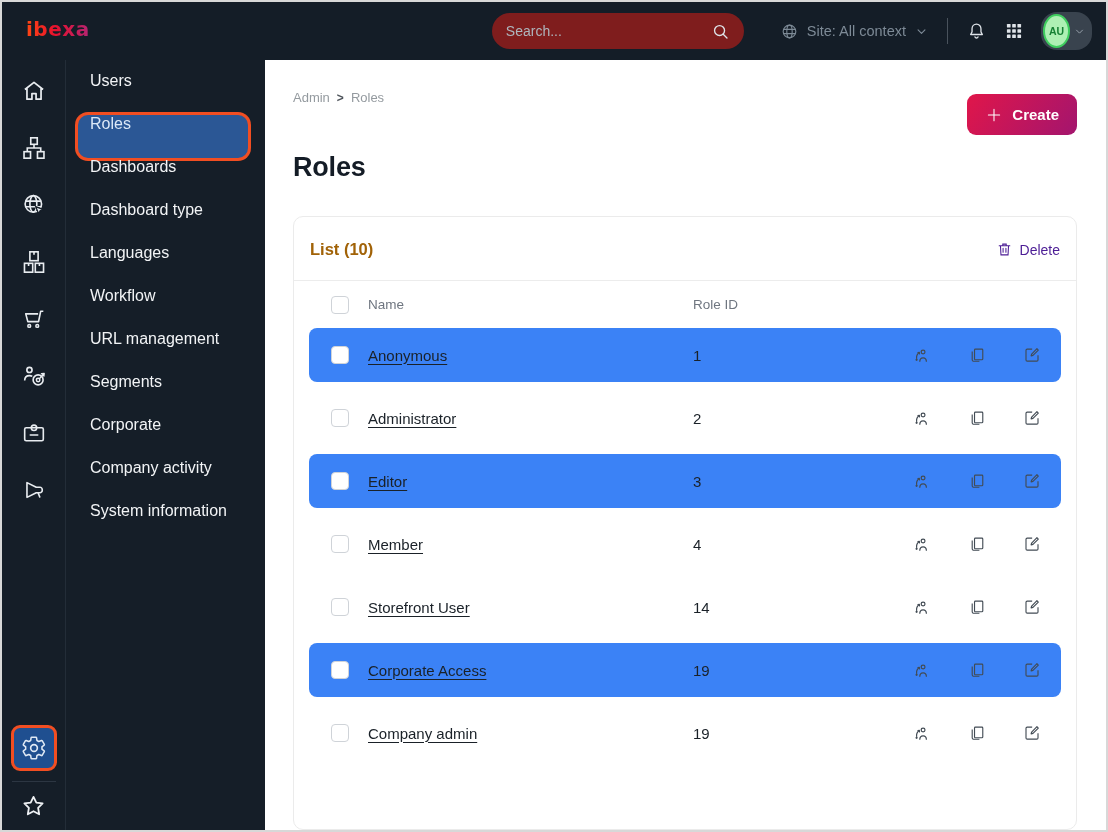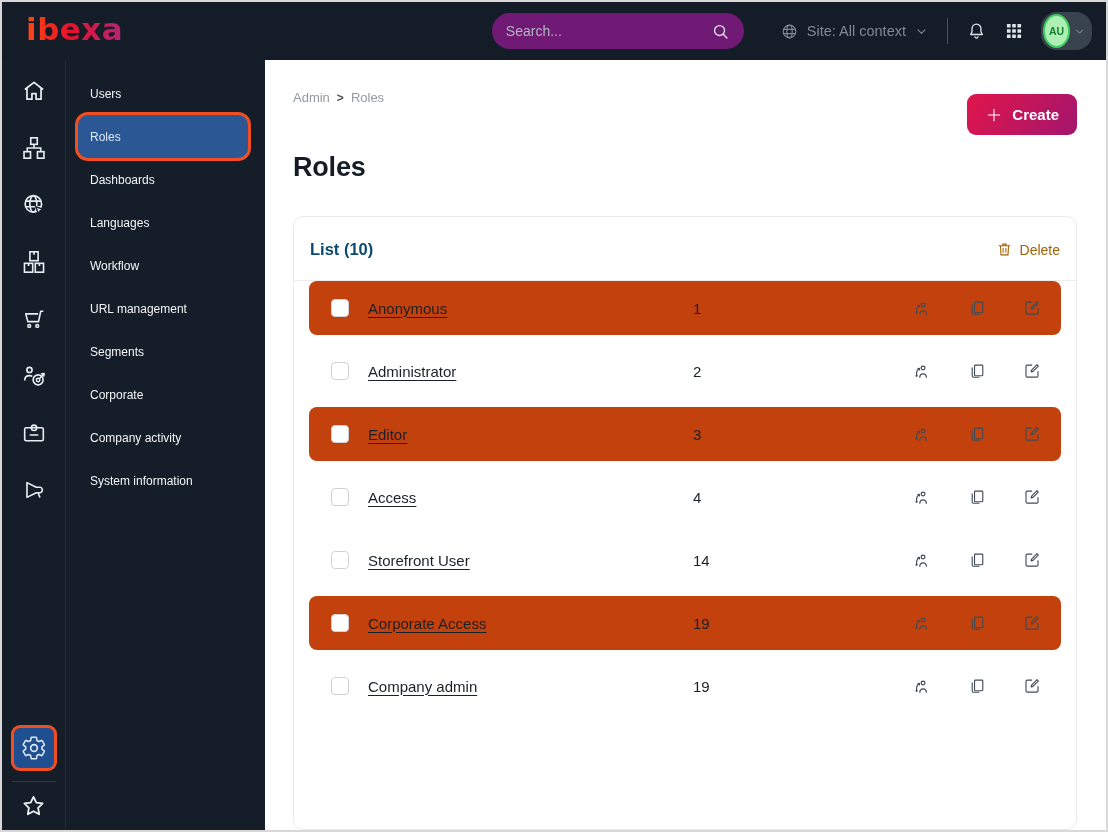--- a/index.html
+++ b/index.html
@@ -10,27 +10,27 @@
     border:2px solid #d8d8d8; overflow:hidden;
     display:flex; flex-direction:column; position:relative;
   }
   
   .topbar {
     height:58px; background:#141d27; flex:0 0 58px;
     display:flex; align-items:center; padding:0 14px 0 24px;
   }
   .logo {
     font-family:"DejaVu Sans", sans-serif;
-    font-size:31px; font-weight:700; letter-spacing:.5px; line-height:1;
+    font-size:20px; font-weight:700; letter-spacing:.5px; line-height:1;
     background:linear-gradient(90deg,#ff4713 0%,#e8112d 45%,#b42573 100%);
     -webkit-background-clip:text; background-clip:text; color:transparent;
     cursor:pointer; padding-bottom:4px;
   }
   .search-box {
-    margin-left:auto; width:252px; height:36px; background:#701a75;
+    margin-left:auto; width:252px; height:36px; background:#7f1d1d;
     border-radius:18px; display:flex; padding:0 14px;
   }
   .search-box input {
     flex:1; background:transparent; border:none; outline:none;
     color:#dfe4e9; font-size:14px; font-family:inherit;
   }
   .search-box input::placeholder { color:#aeb6bd; }
   .tb-icon { color:#dfe4e9; display:flex; align-items:center; cursor:pointer; }
   .site-group { display:flex; align-items:center; gap:8px; margin-left:36px; color:#7d8a96; cursor:pointer; }
   .site-group .site-label { font-size:14.5px; }
@@ -58,22 +58,22 @@
     width:46px; height:46px; background:#1f4f90; border-radius:9px;
     border:3px solid #f14e22;
     display:flex; align-items:center; justify-content:center; color:#dfe9f5; cursor:pointer;
   }
   .rail-sep { width:44px; height:1px; background:#2c3642; margin:10px 0 9px; }
   .star-item { color:#eef1f4; cursor:pointer; padding:2px; }
   .menu {
     width:199px; flex:0 0 199px; background:#151e28; padding-top:12px;
   }
   .menu-item {
-    height:43px; display:flex; align-items:center; padding-left:24px;
-    color:#f2f4f6; font-size:12px; cursor:pointer; white-space:nowrap;
+    height:43px; display:flex; align-items:flex-start; padding-left:24px;
+    color:#f2f4f6; font-size:16px; cursor:pointer; white-space:nowrap;
   }
   .menu-item.active {
     background:#2b5795; border-radius:10px; margin:0 17px 0 12px; padding-left:12px;
     color:#dce8f7; box-shadow:0 0 0 3px #f14e22;
   }
   
   .main { flex:1; background:#fff; padding:24px 29px 0 28px; display:flex; flex-direction:column; min-width:0;border-radius:17px; }
   .main-header { display:flex; justify-content:space-between; align-items:flex-start; }
   .breadcrumb { font-size:13px; color:#949a9f; margin-top:6px; display:flex; gap:7px; align-items:center; }
   .breadcrumb .crumb-link { cursor:pointer; }
@@ -83,32 +83,32 @@
     background:linear-gradient(125deg,#e0164a 0%,#a3156e 100%);
     color:#fff; font-size:15px; font-weight:600; font-family:inherit;
     height:41px; padding:0 18px; border-radius:9px;margin-top:10px;
   }
   .page-title { font-size:27px; font-weight:800; color:#141c26; margin-top:17px; letter-spacing:-.2px; }
   .card {
     margin-top:33px; border:1px solid #ebebeb; border-radius:10px;
     background:#fff; flex:1; overflow:hidden;
   }
   .card-head { display:flex; justify-content:space-between; align-items:center; padding:23px 16px 21px; border-bottom:1px solid #ececec; }
-  .card-title { font-size:16.5px; font-weight:700; color:#0c4a6e; }
+  .card-title { font-size:16.5px; font-weight:700; color:#a16207; }
   .delete-btn {
     display:flex; align-items:center; gap:7px; background:none; border:none;
-    color:#a16207; font-size:14px; font-family:inherit; cursor:pointer;
+    color:#4c1d95; font-size:14px; font-family:inherit; cursor:pointer;
   }
   .row-grid {
     display:grid; grid-template-columns:18px 306px 200px 1fr; column-gap:19px;
     align-items:center; margin:0 15px; padding:0 22px;
   }
   .table-head { height:47px; color:#6f7680; font-size:13.5px; }
   .t-row { height:54px; margin-bottom:9px; border-radius:8px; }
-  .t-row.alt { background:#c2410c; }
+  .t-row.alt { background:#3b82f6; }
   .role-link { color:#1a2128; font-size:15px; text-decoration:underline; text-underline-offset:3px; cursor:pointer; }
   .role-id { color:#1a2128; font-size:15px; }
   .row-actions { display:flex; justify-content:space-between; align-items:center; width:129px; justify-self:end; margin-right:14px; }
   .action-icon { color:#424b54; cursor:pointer; display:flex; }
   input[type="checkbox"] {
     appearance:none; -webkit-appearance:none; width:18px; height:18px;
     border:1px solid #cfd3d8; border-radius:4px; background:#fff; cursor:pointer; margin:0;
   }
   svg { display:block; }
 </style>
@@ -333,20 +333,23 @@
       <div class="menu-item">
           <span>Users</span>
         </div>
       <div class="menu-item active">
           <span>Roles</span>
         </div>
       <div class="menu-item">
           <span>Dashboards</span>
         </div>
       <div class="menu-item">
+          <span>Dashboard type</span>
+        </div>
+      <div class="menu-item">
           <span>Languages</span>
         </div>
       <div class="menu-item">
           <span>Workflow</span>
         </div>
       <div class="menu-item">
           <span>URL management</span>
         </div>
       <div class="menu-item">
           <span>Segments</span>
@@ -387,20 +390,26 @@
           <button class="delete-btn">
             <span style="display:flex">
               <svg width="17" height="17">
                   <use href="#i-trash"></use>
                 </svg>
             </span>
             <span>Delete</span>
           </button>
         </div>
 
+        <div class="row-grid table-head">
+          <input type="checkbox" style="">
+          <span>Name</span>
+          <span>Role ID</span>
+          <span></span>
+        </div>
 
         <div class="row-grid t-row alt">
           <input type="checkbox" style="">
           <span class="role-link">Anonymous</span>
           <span class="role-id">1</span>
           <span class="row-actions">
             <span class="action-icon">
                 <svg width="19" height="19">
                   <use href="#i-assign"></use>
                 </svg>
@@ -459,21 +468,21 @@
             <span class="action-icon">
                 <svg width="18" height="18">
                   <use href="#i-edit"></use>
                 </svg>
               </span>
           </span>
         </div>
 
         <div class="row-grid t-row">
           <input type="checkbox" style="">
-          <span class="role-link">Access</span>
+          <span class="role-link">Member</span>
           <span class="role-id">4</span>
           <span class="row-actions">
             <span class="action-icon">
                 <svg width="19" height="19">
                   <use href="#i-assign"></use>
                 </svg>
               </span>
             <span class="action-icon">
                 <svg width="18" height="18">
                   <use href="#i-copy"></use>

